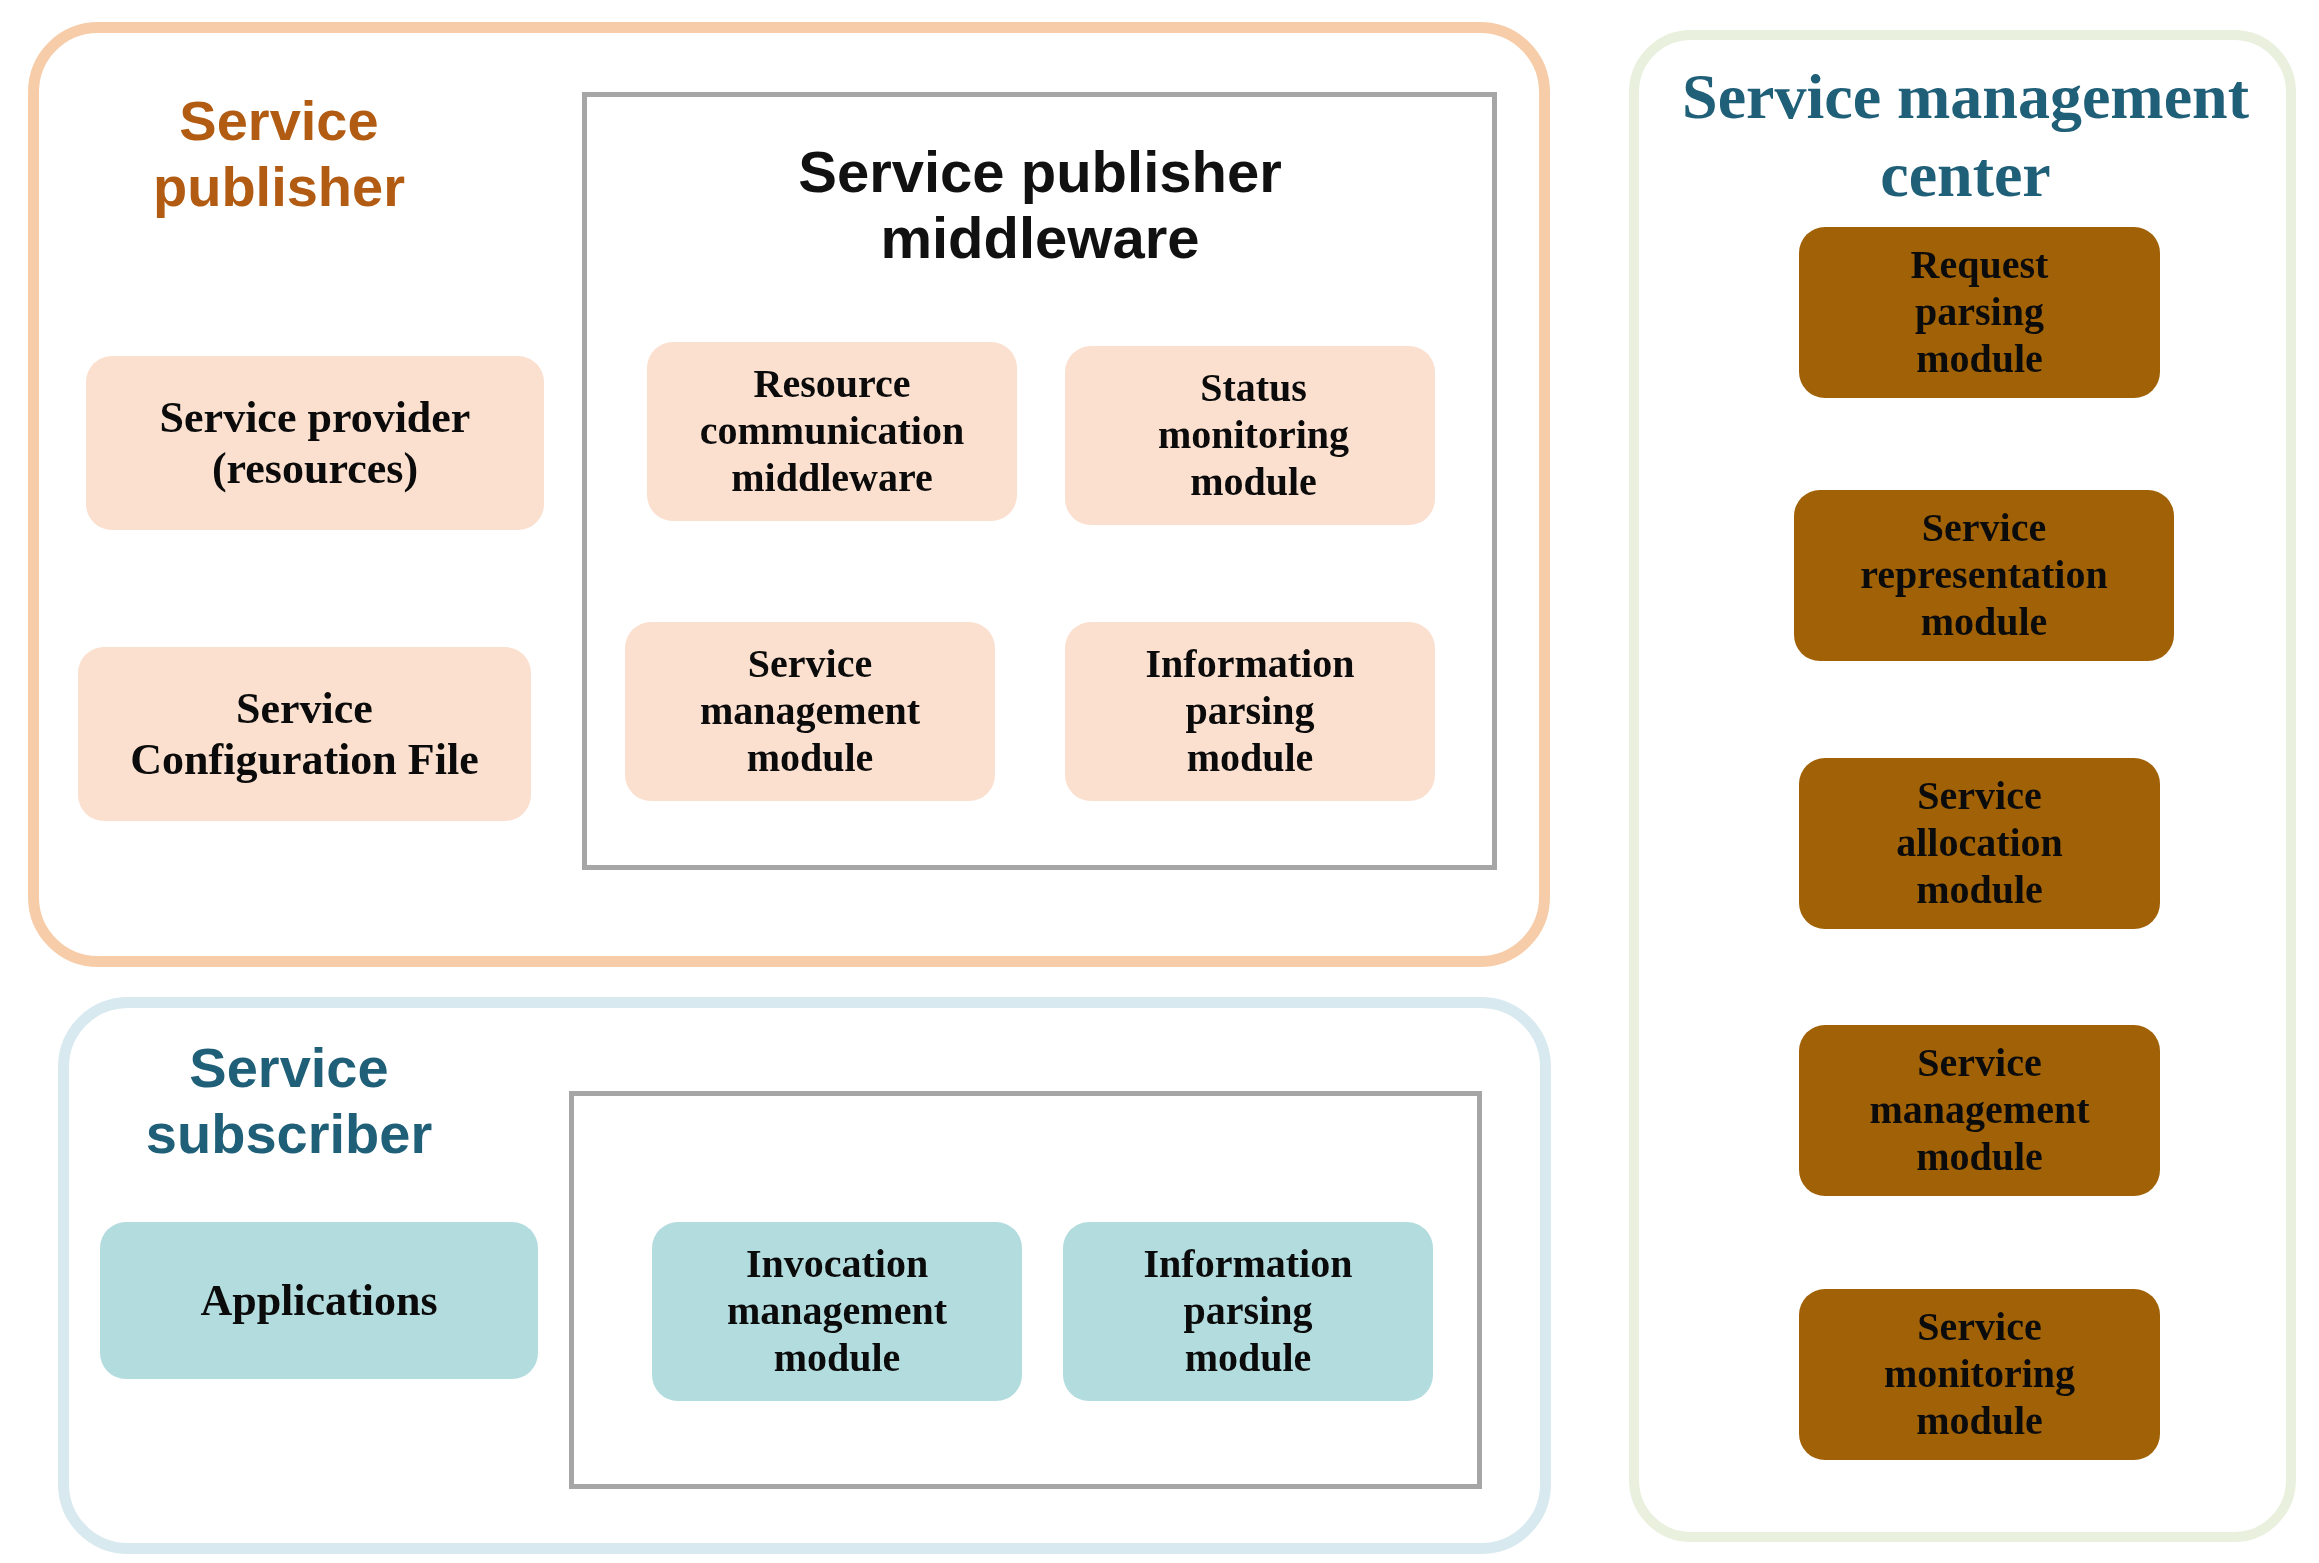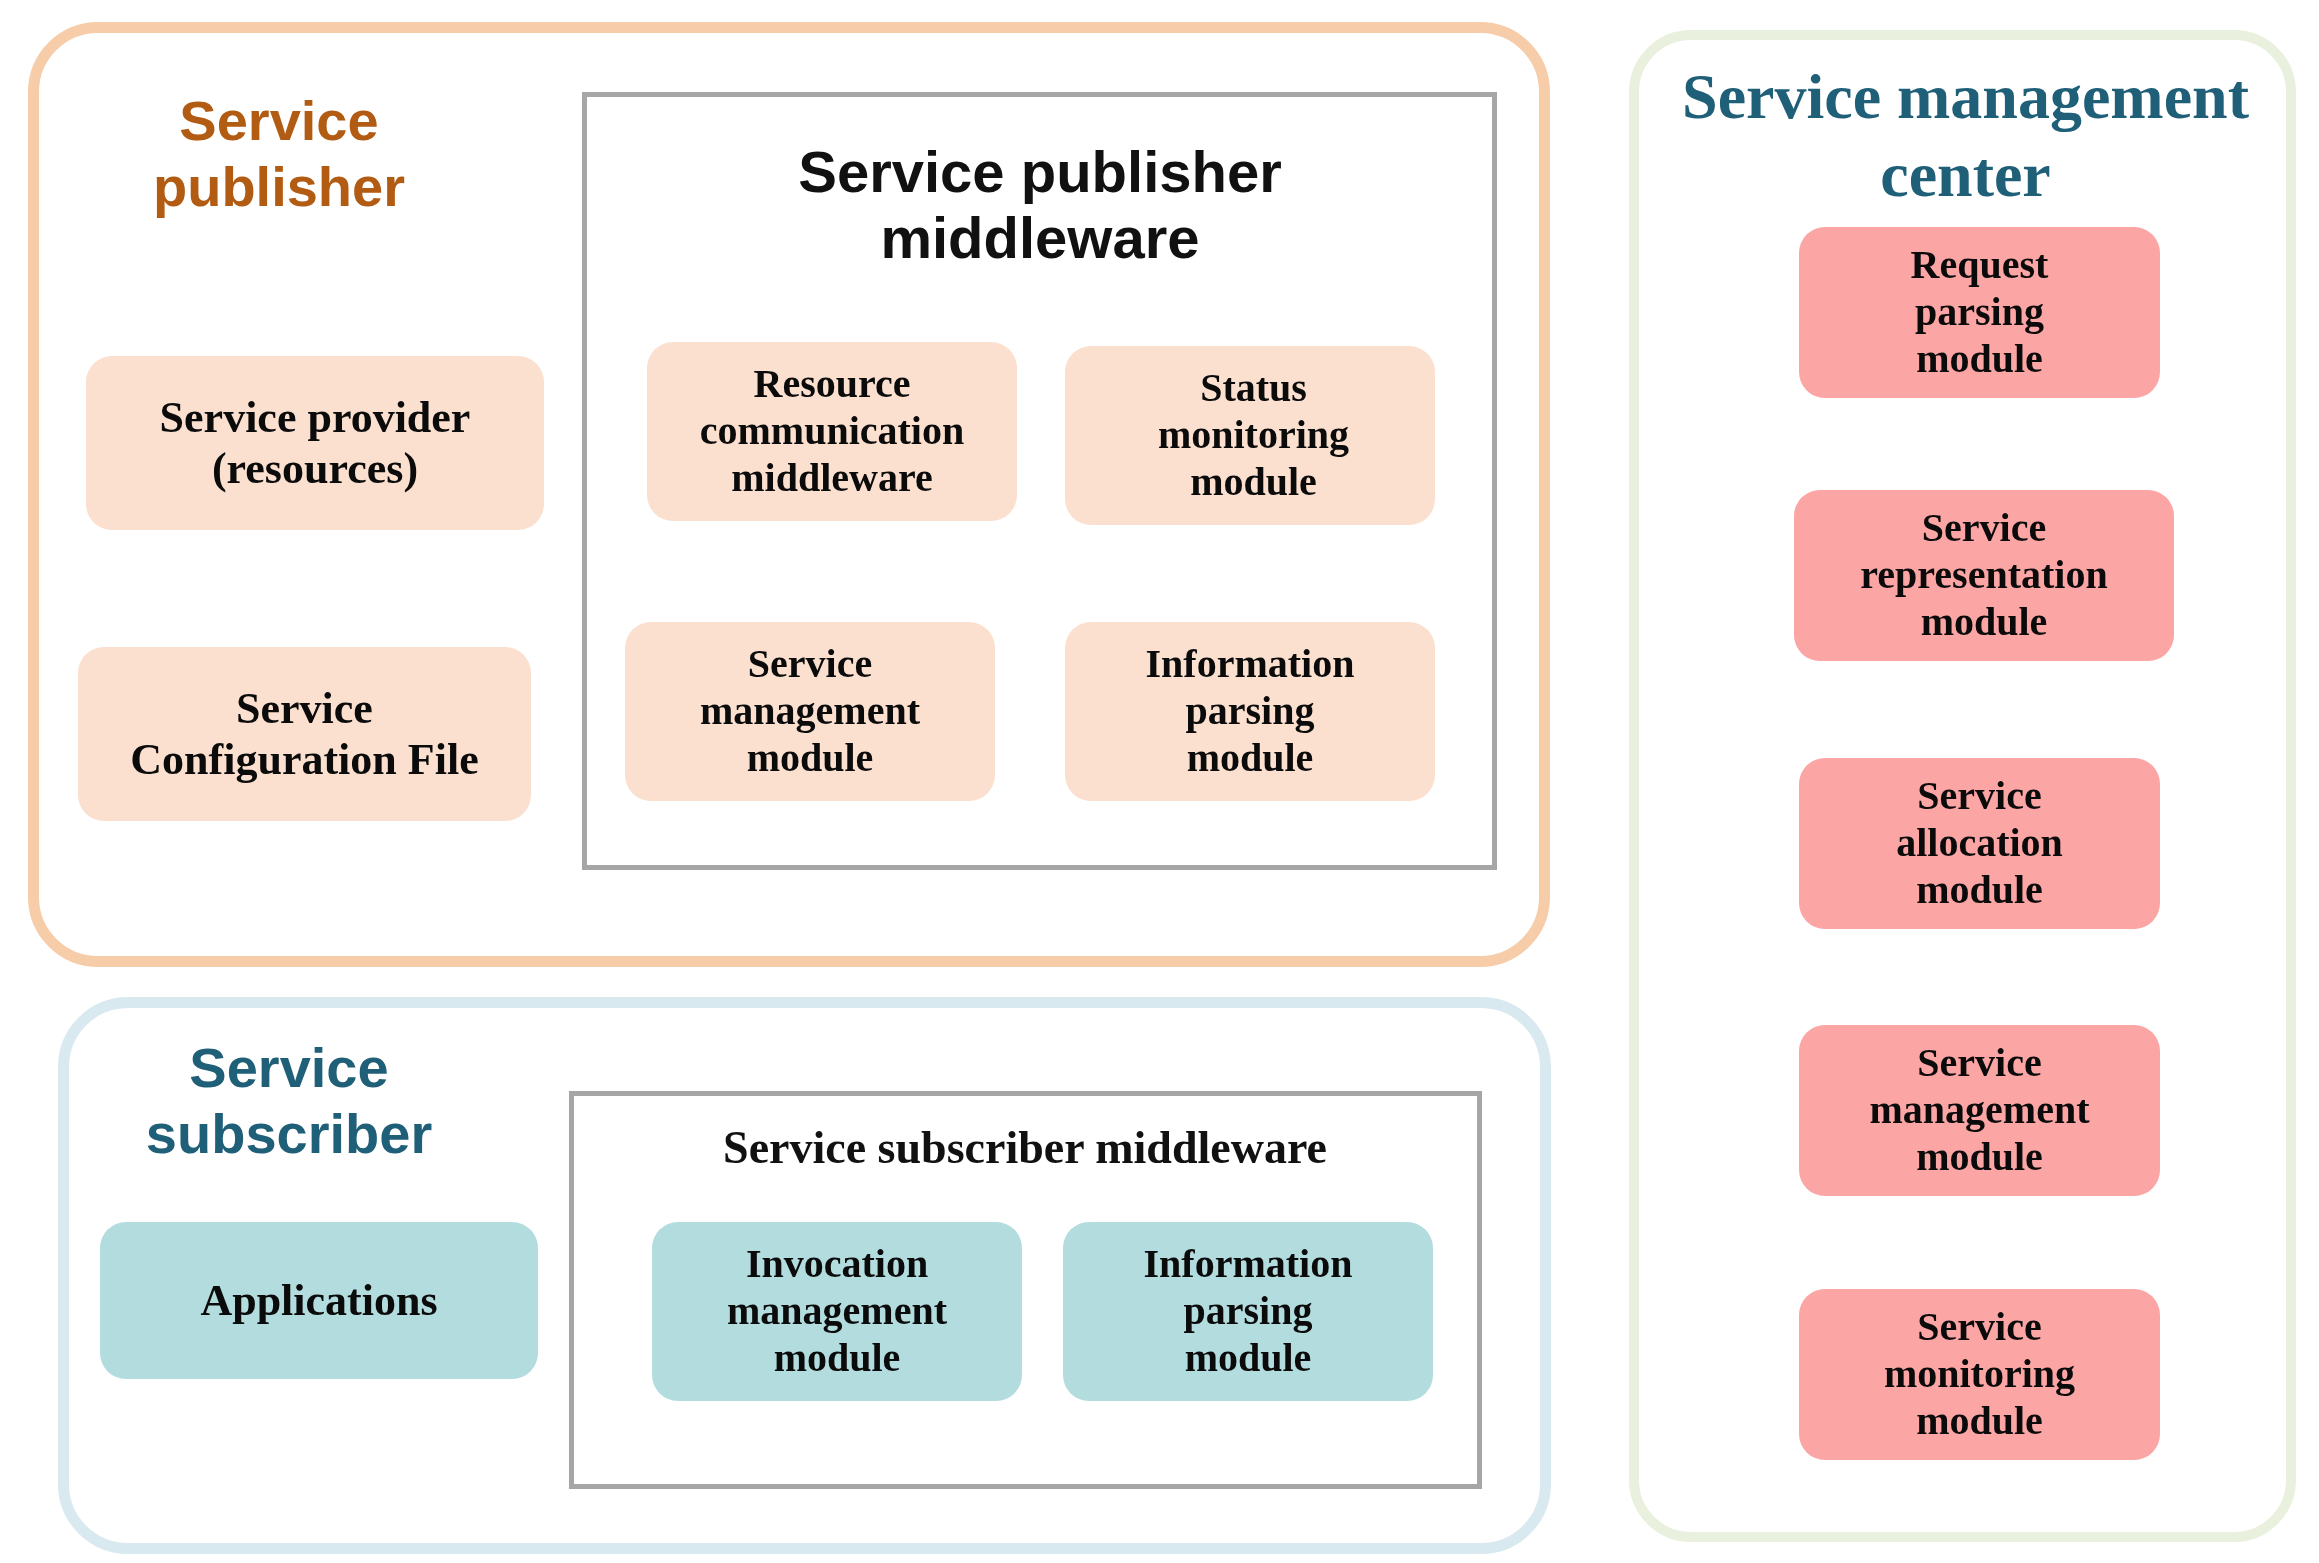--- a/index.html
+++ b/index.html
@@ -140,21 +140,21 @@
     font-family: "Liberation Serif", serif;
     font-weight: bold;
     color: #0b0b0b;
     line-height: 1.17;
     white-space: pre-line;
     box-sizing: border-box;
     padding: 4px 8px;
   }
   .chip.peach { background: #fbe0d0; }
   .chip.teal  { background: #b3dcdf; }
-  .chip.green { background: #fca5a5; }
+  .chip.green { background: #a16207; }
 
   
   #chip-service-provider {
     left: 86px; top: 356px; width: 458px; height: 174px; font-size: 44px;
   }
   #chip-service-config {
     left: 78px; top: 647px; width: 453px; height: 174px; font-size: 44px;
   }
 
   
@@ -238,21 +238,20 @@
 
   <div class="container" id="subscriber-container"></div>
 
   <div class="section-title" id="subscriber-title">Service
 subscriber</div>
 
   <div class="chip teal" id="chip-applications">Applications</div>
 
   <div class="frame" id="subscriber-middleware-frame"></div>
 
-  <div class="frame-title" id="subscriber-middleware-title">Service subscriber middleware</div>
 
   <div class="chip teal" id="chip-invocation-mgmt">Invocation
 management
 module</div>
 
   <div class="chip teal" id="chip-sub-info-parsing">Information
 parsing
 module</div>
 
   <div class="container" id="management-container"></div>

